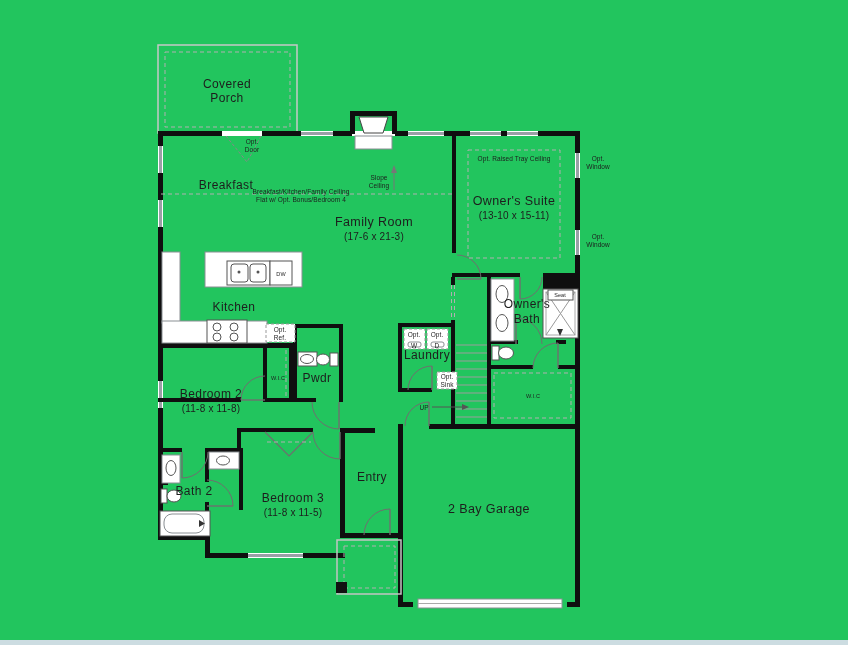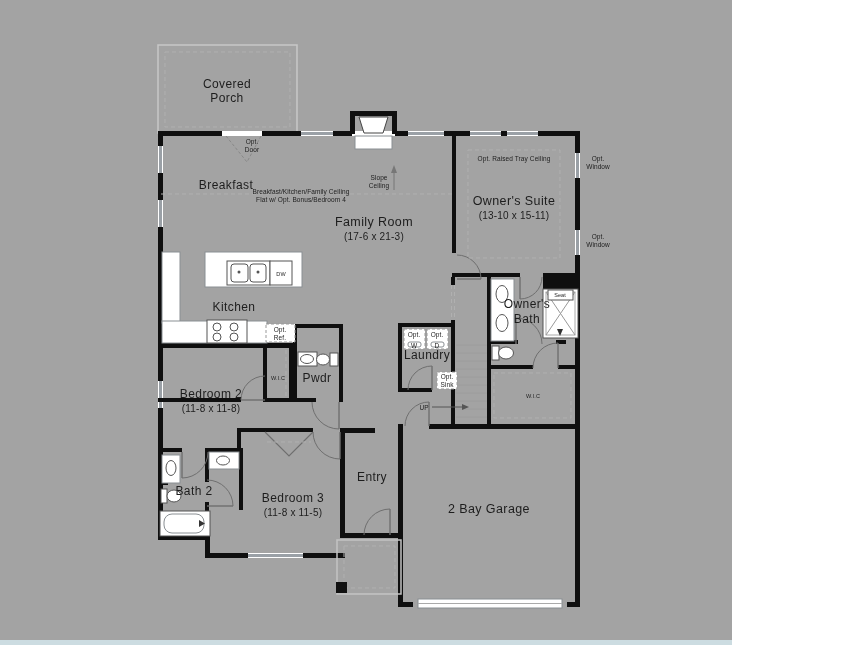--- a/index.html
+++ b/index.html
@@ -1,20 +1,20 @@
 <!DOCTYPE html>
 <html style="--wall: #0f0f0f; --window: #9aa0a6; --strip: #ccdce1; --text: #1d1d1d;"><head>
 <meta charset="utf-8">
 <style>
   :root{
     --wall:#0f0f0f; --window:#9aa0a6; --fixture:#555; --thin:#8a8f93;
     --dash:#b0b0b0; --text:#1d1d1d; --strip:#ccdce1;
   }
   html,body{margin:0;padding:0;background:#fff;}
-  .stage{position:relative;width:732px;height:645px;background:#a3a3a3;overflow:hidden;
+  .stage{position:relative;width:848px;height:645px;background:#22c55e;overflow:hidden;
          font-family:"Liberation Sans", sans-serif;}
   svg text{fill:var(--text);font-family:"Liberation Sans", sans-serif;letter-spacing:.4px;}
   .room{font-size:12px;}
   .room-lg{font-size:12.5px;}
   .dims{font-size:10px;letter-spacing:.2px;}
   .small{font-size:6.5px;letter-spacing:.1px;}
   .tiny{font-size:5.5px;letter-spacing:.1px;}
   .wall{fill:var(--wall);}
   .winline{stroke:var(--window);stroke-width:3;}
   .fx{fill:#fff;stroke:var(--fixture);stroke-width:1;}

